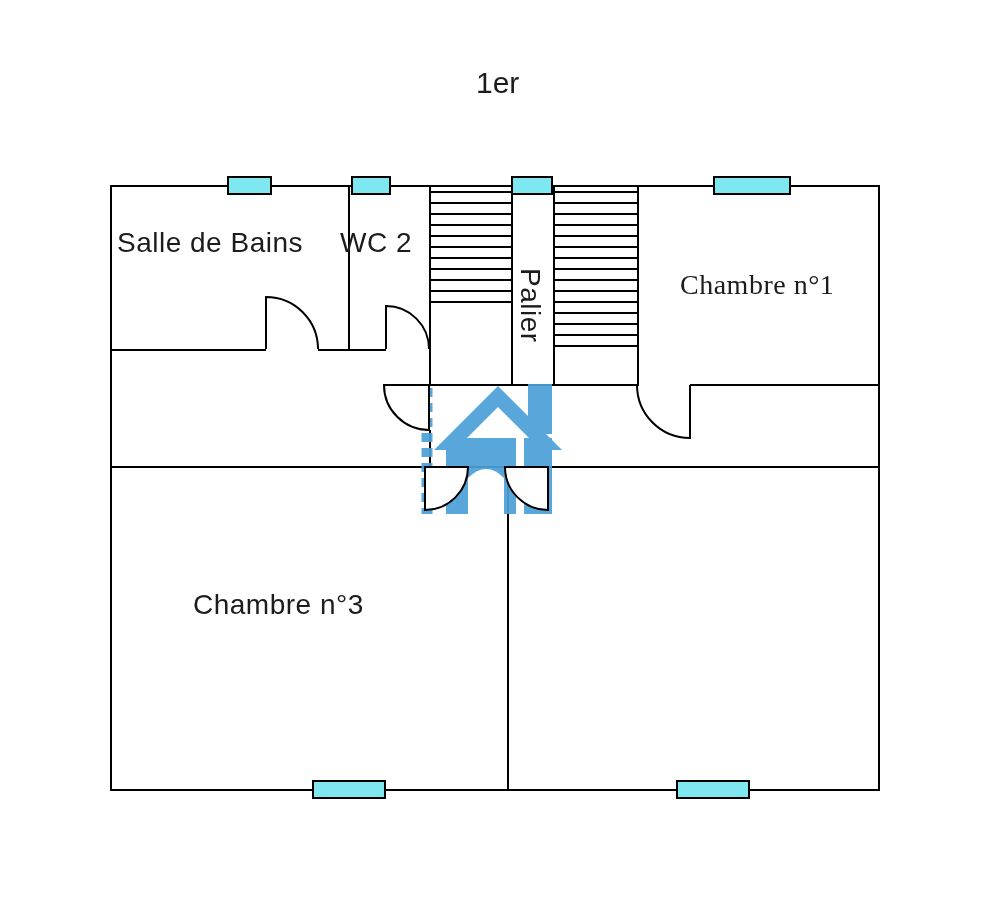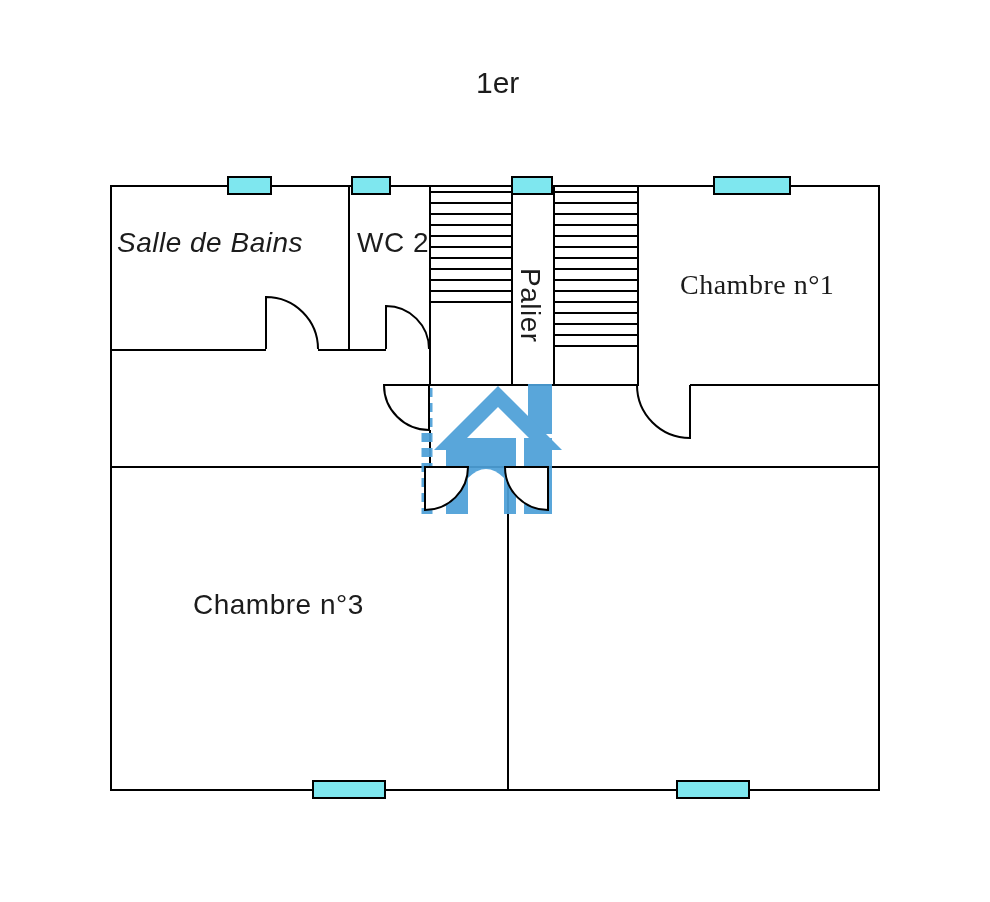--- a/index.html
+++ b/index.html
@@ -34,22 +34,22 @@
   .stairs-a{left:431px;top:191px;width:80px;height:121px;}
   .stairs-b{left:555px;top:191px;width:82px;height:156px;}
   
   .win-t1{left:227px;top:176px;width:45px;}
   .win-t2{left:351px;top:176px;width:40px;}
   .win-t3{left:511px;top:176px;width:42px;}
   .win-t4{left:713px;top:176px;width:78px;}
   .win-b1{left:312px;top:780px;width:74px;}
   .win-b2{left:676px;top:780px;width:74px;}
   
-  .lbl-sdb{left:117px;top:227px;font-style:italic;}
-  .lbl-wc{left:357px;top:227px;}
+  .lbl-sdb{left:117px;top:227px;}
+  .lbl-wc{left:340px;top:227px;}
   .lbl-ch1{left:680px;top:269px;font-family:Liberation Serif, serif;}
   .lbl-deb{left:155px;top:391px;}
   .lbl-ch3{left:193px;top:589px;}
   .lbl-ch2{left:600px;top:589px;}
   .lbl-palier{left:514px;top:268px;}
   .watermark{position:absolute;left:420px;top:376px;width:152px;height:142px;opacity:0.93;}
   .doors-overlay{position:absolute;left:0;top:0;width:990px;height:902px;pointer-events:none;}
 </style>
 </head>
 <body>

